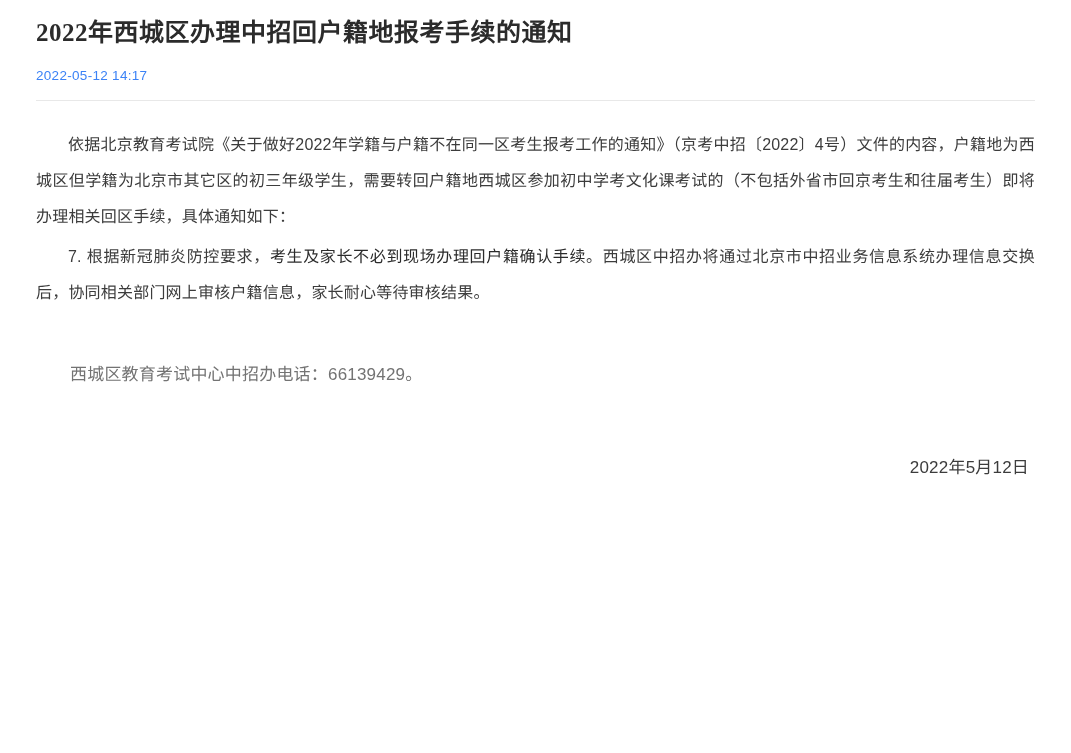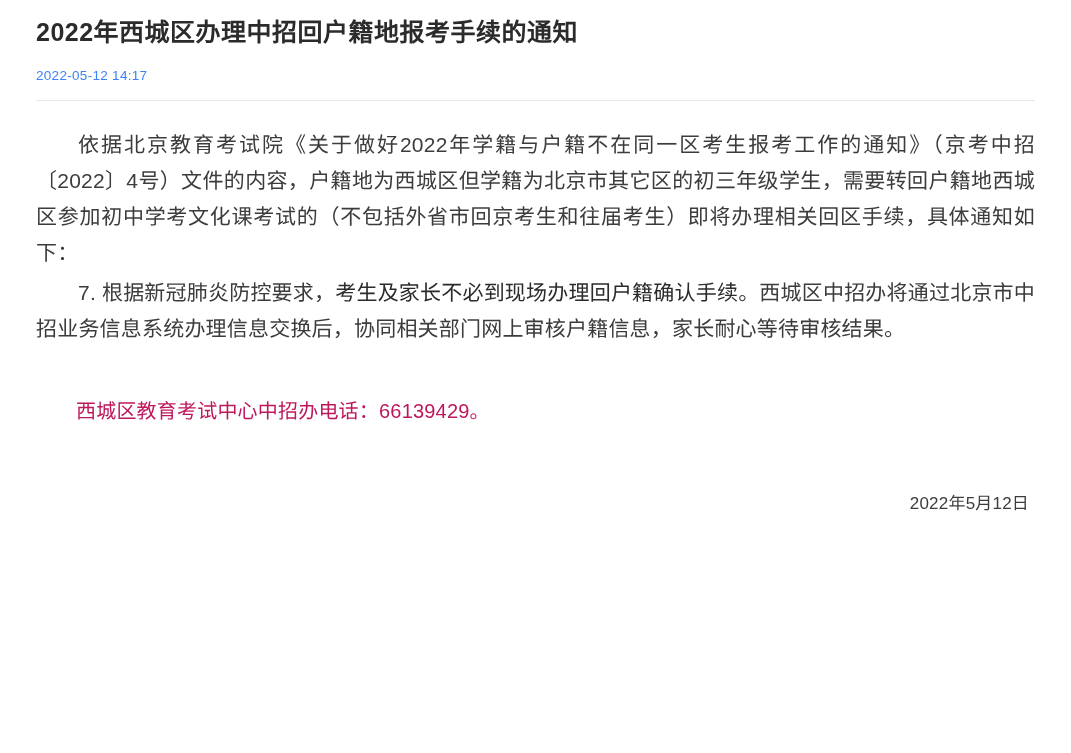--- a/index.html
+++ b/index.html
@@ -22,58 +22,59 @@
     padding: 0 36px;
   }
   .doc-title {
     font-size: 25px;
     font-weight: bold;
     color: #2b2b2b;
     letter-spacing: 0.5px;
     margin: 0;
     padding-top: 16px;
     line-height: 1.35;
+    font-family: Liberation Serif, serif;
   }
   .doc-meta {
     font-size: 13.5px;
     color: #3b82f6;
     margin-top: 18px;
     letter-spacing: 0.3px;
   }
   .divider {
     margin-top: 17px;
     border-top: 1px solid #e8e8e8;
     width: 100%;
   }
   .body-area {
     margin-top: 26px;
   }
   p.para {
-    font-size: 21px;
+    font-size: 16px;
     line-height: 36px;
     color: #3c3c3c;
     margin: 0 0 4px 0;
     text-indent: 2em;
     letter-spacing: 0.2px;
     text-align: justify;
   }
   p.para.tight {
     margin-bottom: 2px;
   }
   p.para strong {
     font-weight: normal;
     color: #2b2b2b;
   }
   .spacer-block {
     height: 44px;
   }
   p.plain {
-    font-size: 20px;
+    font-size: 17px;
     line-height: 36px;
-    color: #be185d;
+    color: #737373;
     margin: 0 0 12px 0;
     text-indent: 2em;
     letter-spacing: 0.2px;
   }
   .signature {
     margin-top: 56px;
     text-align: right;
     font-size: 17px;
     line-height: 38px;
     color: #3c3c3c;

